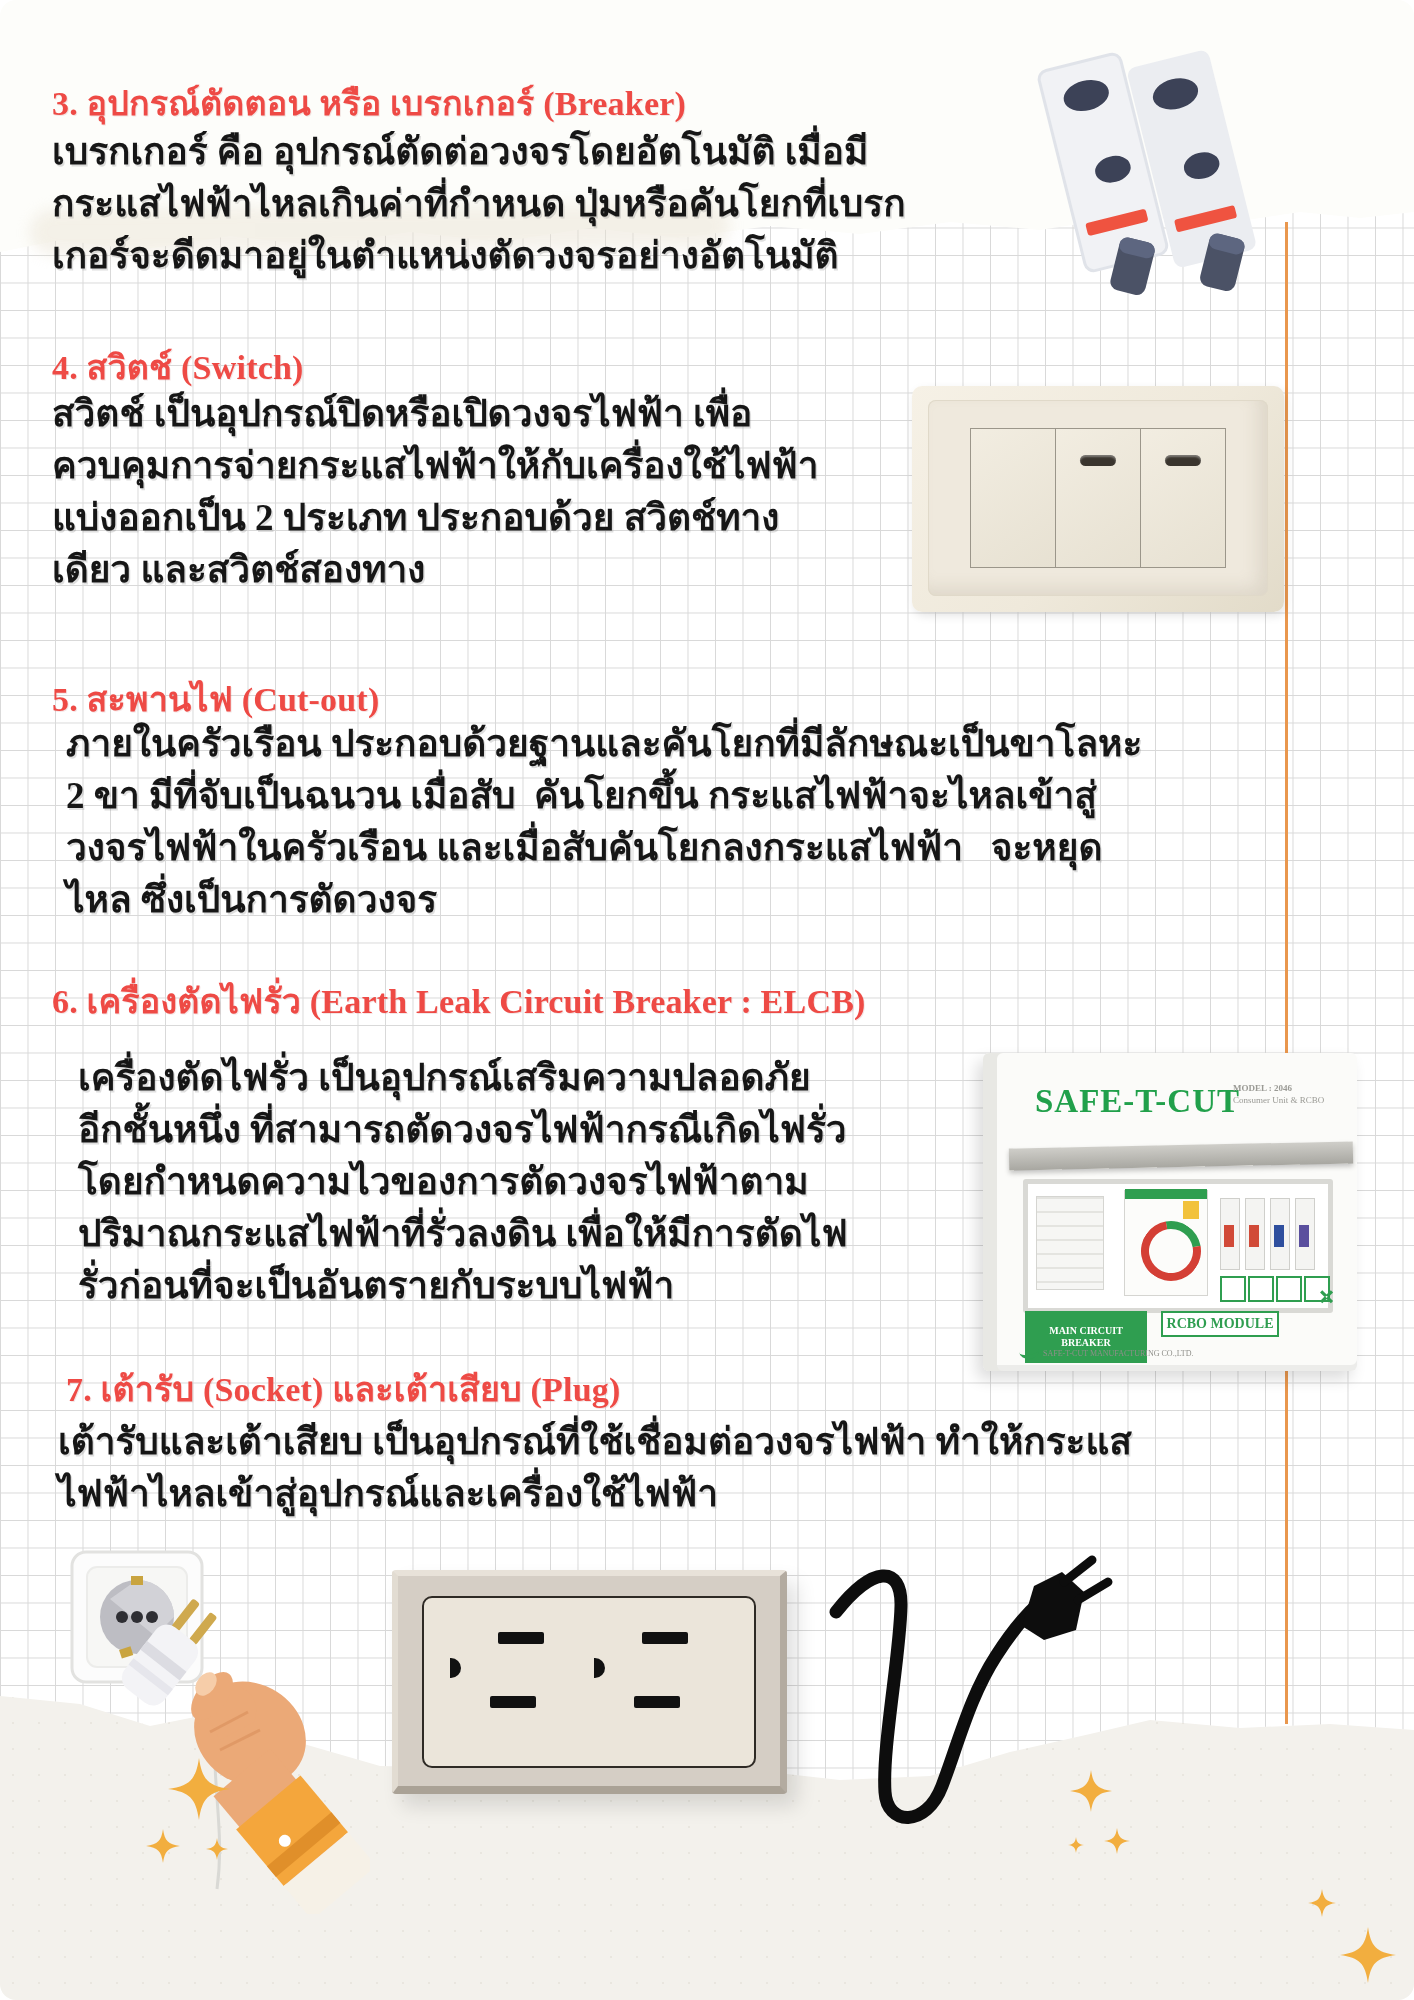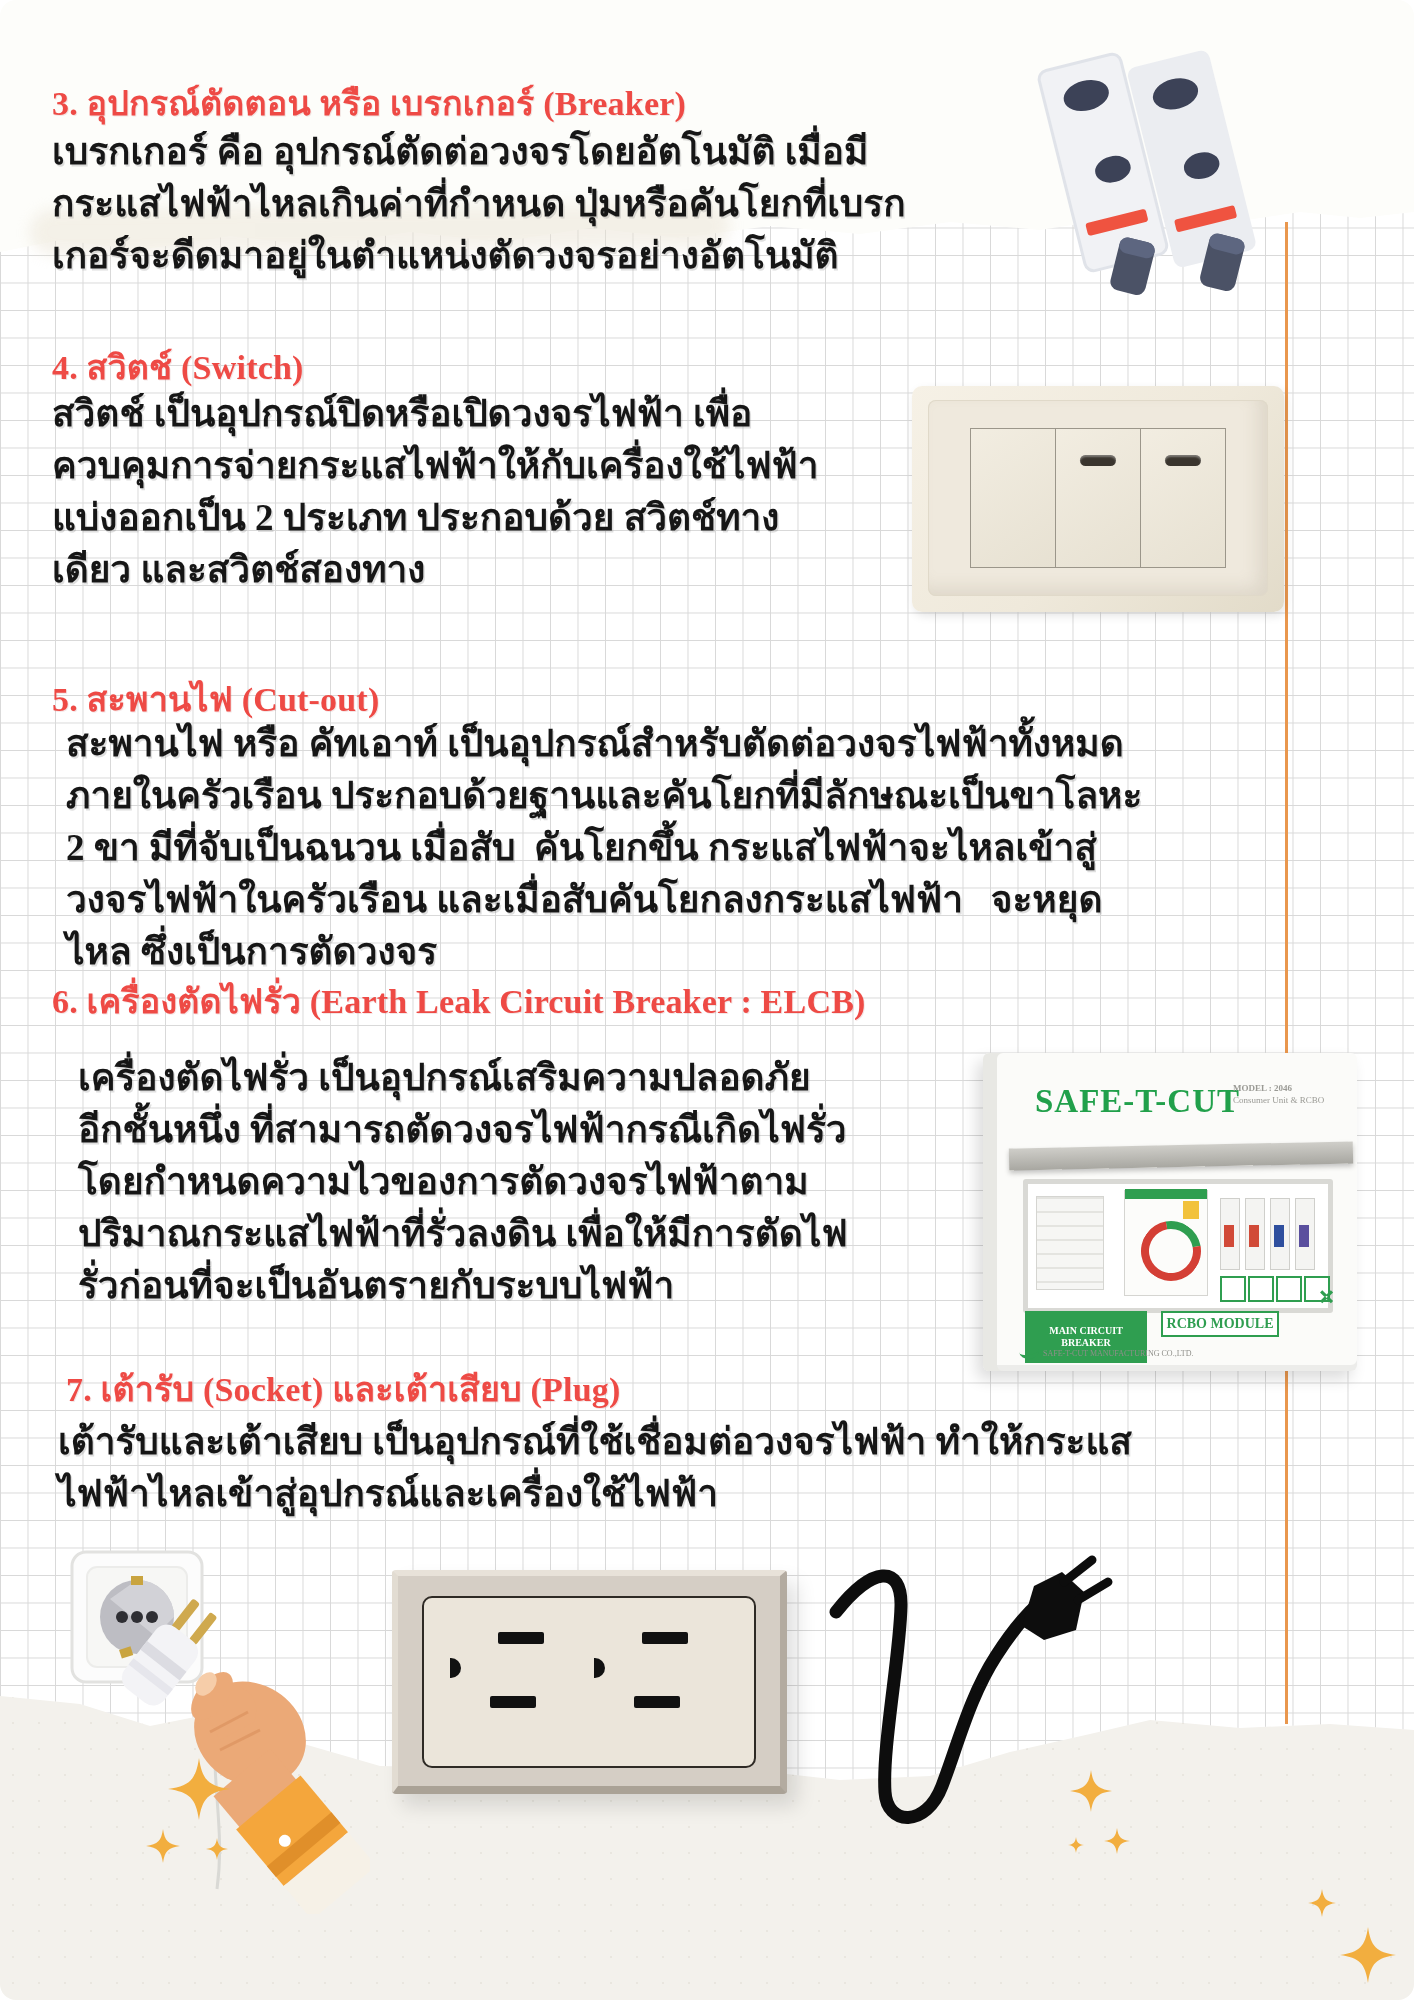--- a/index.html
+++ b/index.html
@@ -222,21 +222,20 @@
           </div>
         <div class="rocker">
             <span class="slot"></span>
           </div>
       </div>
     </div>
   </div>
 
   <div class="sec-title t5">5. สะพานไฟ (Cut-out)</div>
   <div class="body-block b5">
-    <div class="body-line">สะพานไฟ หรือ คัทเอาท์ เป็นอุปกรณ์สำหรับตัดต่อวงจรไฟฟ้าทั้งหมด</div>
     <div class="body-line">ภายในครัวเรือน ประกอบด้วยฐานและคันโยกที่มีลักษณะเป็นขาโลหะ</div>
     <div class="body-line">2 ขา มีที่จับเป็นฉนวน เมื่อสับ  คันโยกขึ้น กระแสไฟฟ้าจะไหลเข้าสู่</div>
     <div class="body-line">วงจรไฟฟ้าในครัวเรือน และเมื่อสับคันโยกลงกระแสไฟฟ้า   จะหยุด</div>
     <div class="body-line">ไหล ซึ่งเป็นการตัดวงจร</div>
   </div>
 
   <div class="sec-title t6">6. เครื่องตัดไฟรั่ว (Earth Leak Circuit Breaker : ELCB)</div>
   <div class="body-block b6">
     <div class="body-line">เครื่องตัดไฟรั่ว เป็นอุปกรณ์เสริมความปลอดภัย</div>
     <div class="body-line">อีกชั้นหนึ่ง ที่สามารถตัดวงจรไฟฟ้ากรณีเกิดไฟรั่ว</div>

